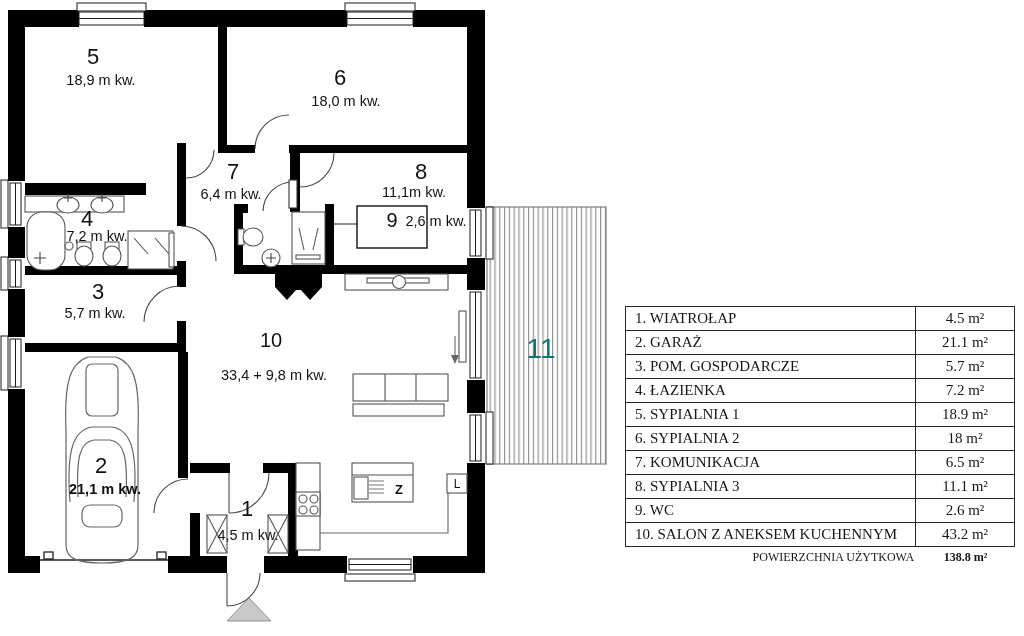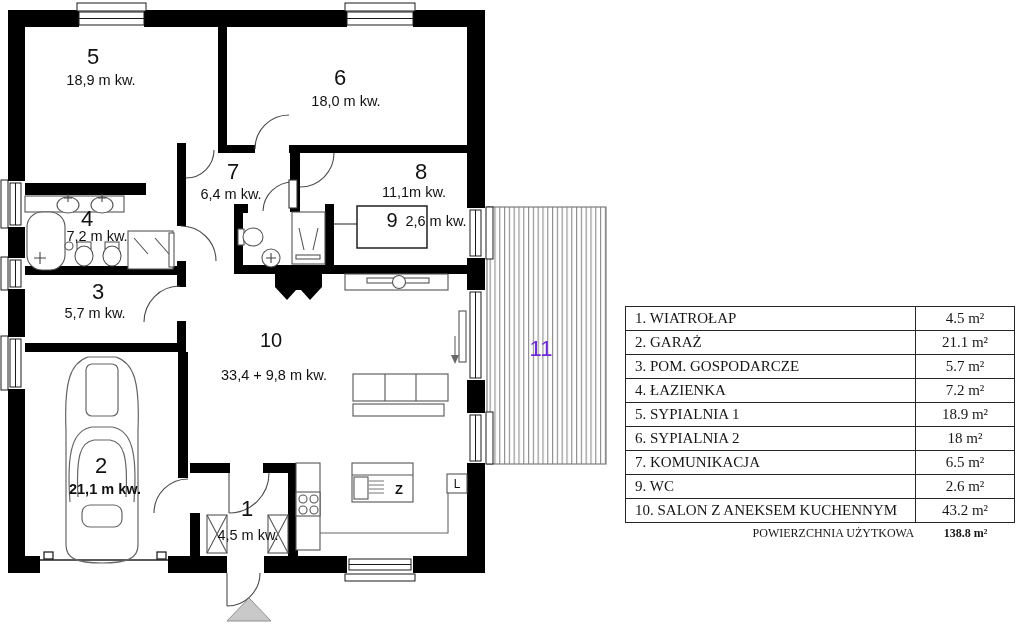--- a/index.html
+++ b/index.html
@@ -4,21 +4,21 @@
 <style>
   html,body{margin:0;padding:0;background:#ffffff;}
   .stage{position:relative;width:1024px;height:636px;background:#ffffff;overflow:hidden;
          font-family:"Liberation Sans",sans-serif;}
   .stage svg{position:absolute;left:0;top:0;}
   .lbl{position:absolute;transform:translate(-50%,-50%);white-space:nowrap;color:#111;
        font-family:"Liberation Sans",sans-serif;line-height:1;}
   .num{font-size:22px;}
   .num-sm{font-size:20px;}
   .area{font-size:14.5px;}
-  .t11{font-size:22px;color:#6d28d9;}
+  .t11{font-size:28px;color:#0f766e;}
   .kz{font-size:13px;font-weight:bold;}
   .kl{font-size:12px;}
   .legend{position:absolute;left:625px;top:306px;width:390px;color:#161616;
           font-family:"Liberation Serif",serif;}
   .legend table{border-collapse:collapse;table-layout:fixed;width:389px;}
   .legend td{border:1.5px solid #262626;font-size:15px;height:21px;
              padding:1px 2px 1px 9px;overflow:hidden;}
   .legend td.val{text-align:center;padding:1px 2px;}
   .legend-footer{display:flex;margin-top:3px;font-size:12px;align-items:baseline;}
   .lf-label{width:290px;text-align:right;padding-right:2px;}
@@ -278,20 +278,24 @@
           </tr>
         <tr>
             <td>6. SYPIALNIA 2</td>
             <td class="val">18 m²</td>
           </tr>
         <tr>
             <td>7. KOMUNIKACJA</td>
             <td class="val">6.5 m²</td>
           </tr>
         <tr>
+            <td>8. SYPIALNIA 3</td>
+            <td class="val">11.1 m²</td>
+          </tr>
+        <tr>
             <td>9. WC</td>
             <td class="val">2.6 m²</td>
           </tr>
         <tr>
             <td>10. SALON Z ANEKSEM KUCHENNYM</td>
             <td class="val">43.2 m²</td>
           </tr>
       </tbody>
     </table>
     <div class="legend-footer">

